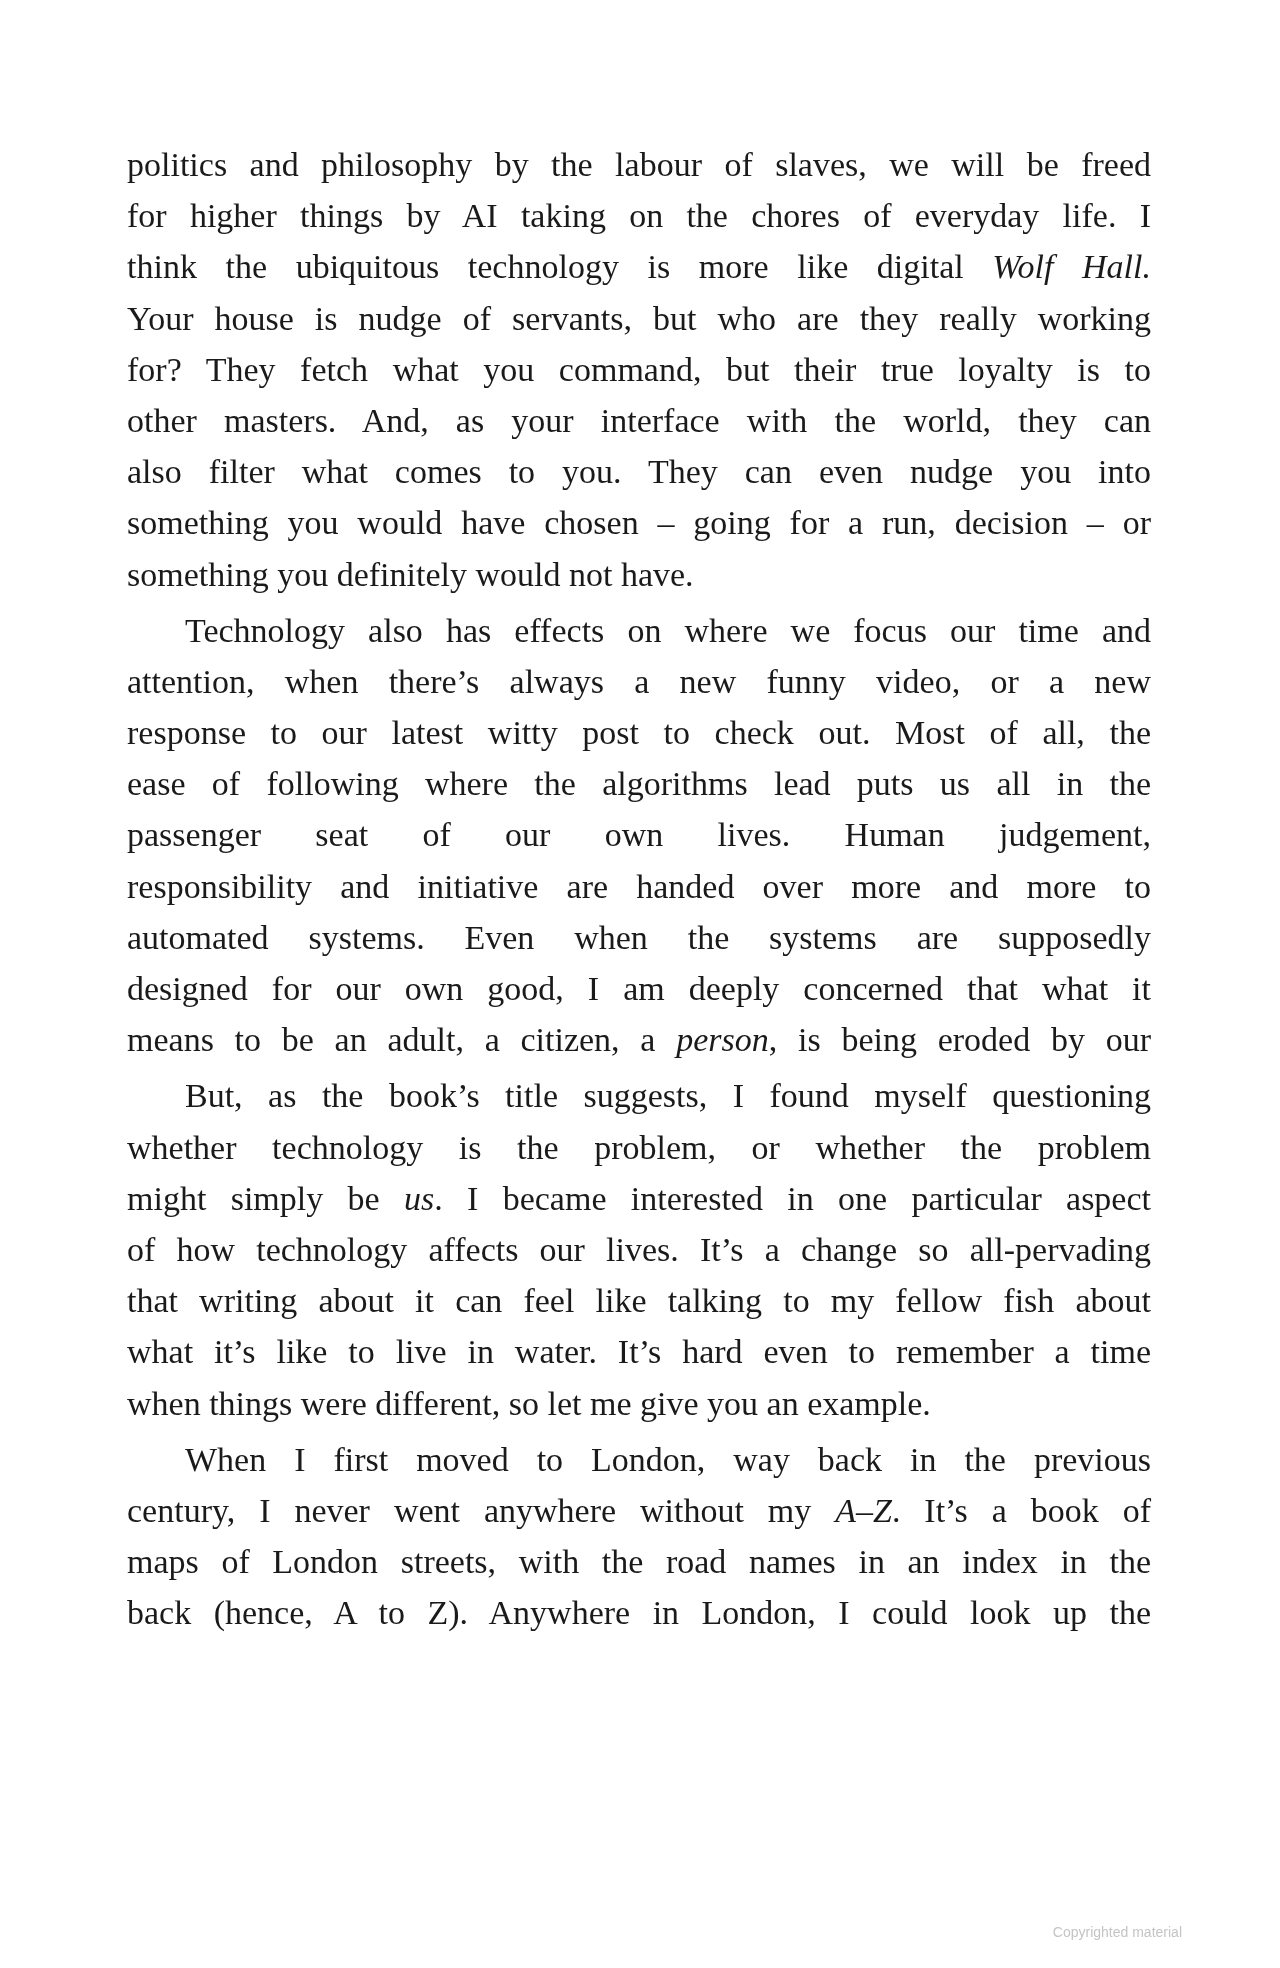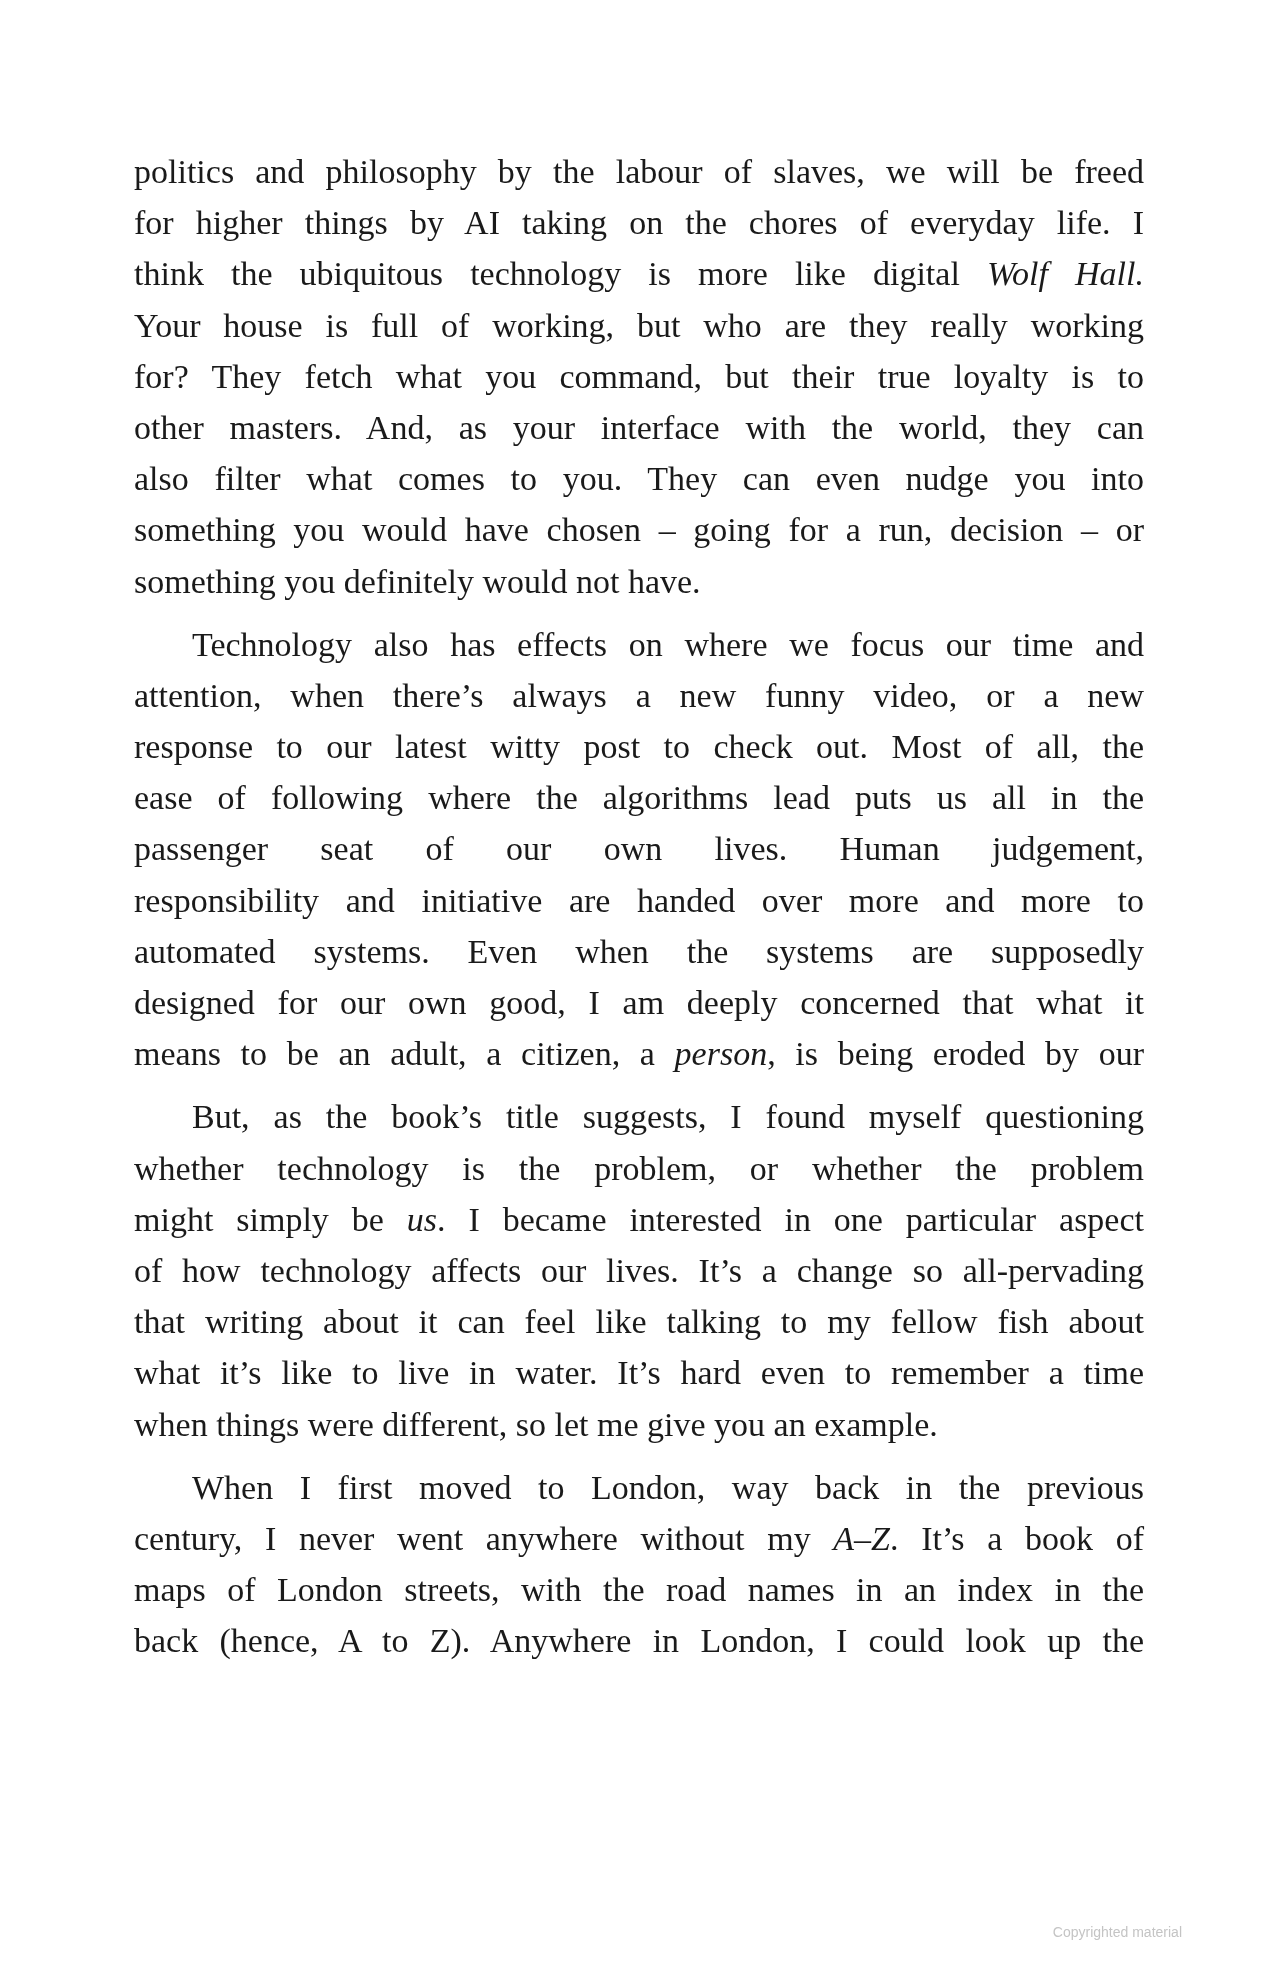--- a/index.html
+++ b/index.html
@@ -7,21 +7,21 @@
   .page {
     position: absolute;
     left: 122px;
     top: 134px;
     width: 1034px;
     font-family: "Liberation Serif", "DejaVu Serif", serif;
     font-size: 34px;
     line-height: 51.2px;
     color: #1a1a1a;
   }
-  .para { margin: 12px; }
+  .para { margin: 5px; }
   .line {
     display: block;
     text-align: justify;
     text-align-last: justify;
     white-space: nowrap;
     height: 51.2px;
   }
   .line.last { text-align-last: left; }
   .line.indent { padding-left: 58px; }
   .line em, .line i { font-style: italic; }
@@ -37,21 +37,21 @@
 </style>
 </head>
 <body>
 
 <div class="page">
   <div id="paras">
       <div class="para">
         <span class="line">politics and philosophy by the labour of slaves, we will be freed</span>
         <span class="line">for higher things by AI taking on the chores of everyday life. I</span>
         <span class="line">think the ubiquitous technology is more like digital <em>Wolf Hall.</em></span>
-        <span class="line">Your house is full of working, but who are they really working</span>
+        <span class="line">Your house is nudge of servants, but who are they really working</span>
         <span class="line">for? They fetch what you command, but their true loyalty is to</span>
         <span class="line">other masters. And, as your interface with the world, they can</span>
         <span class="line">also filter what comes to you. They can even nudge you into</span>
         <span class="line">something you would have chosen – going for a run, decision – or</span>
         <span class="line last">something you definitely would not have.</span>
       </div>
       <div class="para">
         <span class="line indent">Technology also has effects on where we focus our time and</span>
         <span class="line">attention, when there’s always a new funny video, or a new</span>
         <span class="line">response to our latest witty post to check out. Most of all, the</span>

